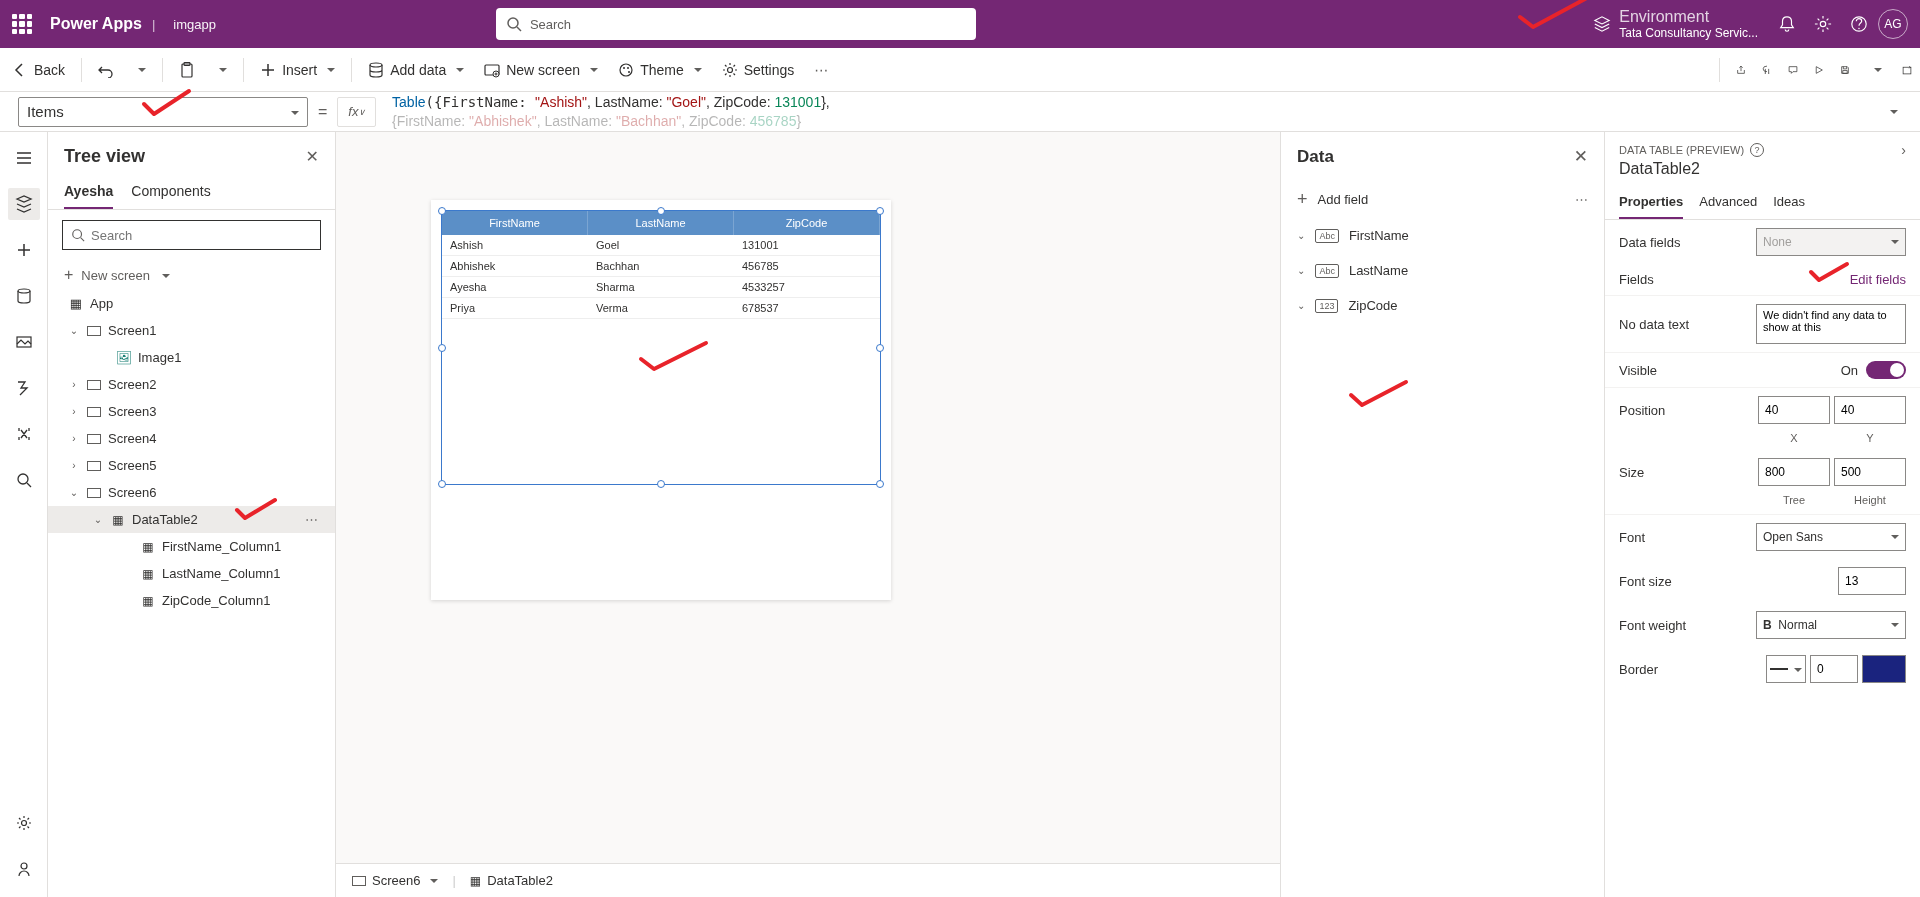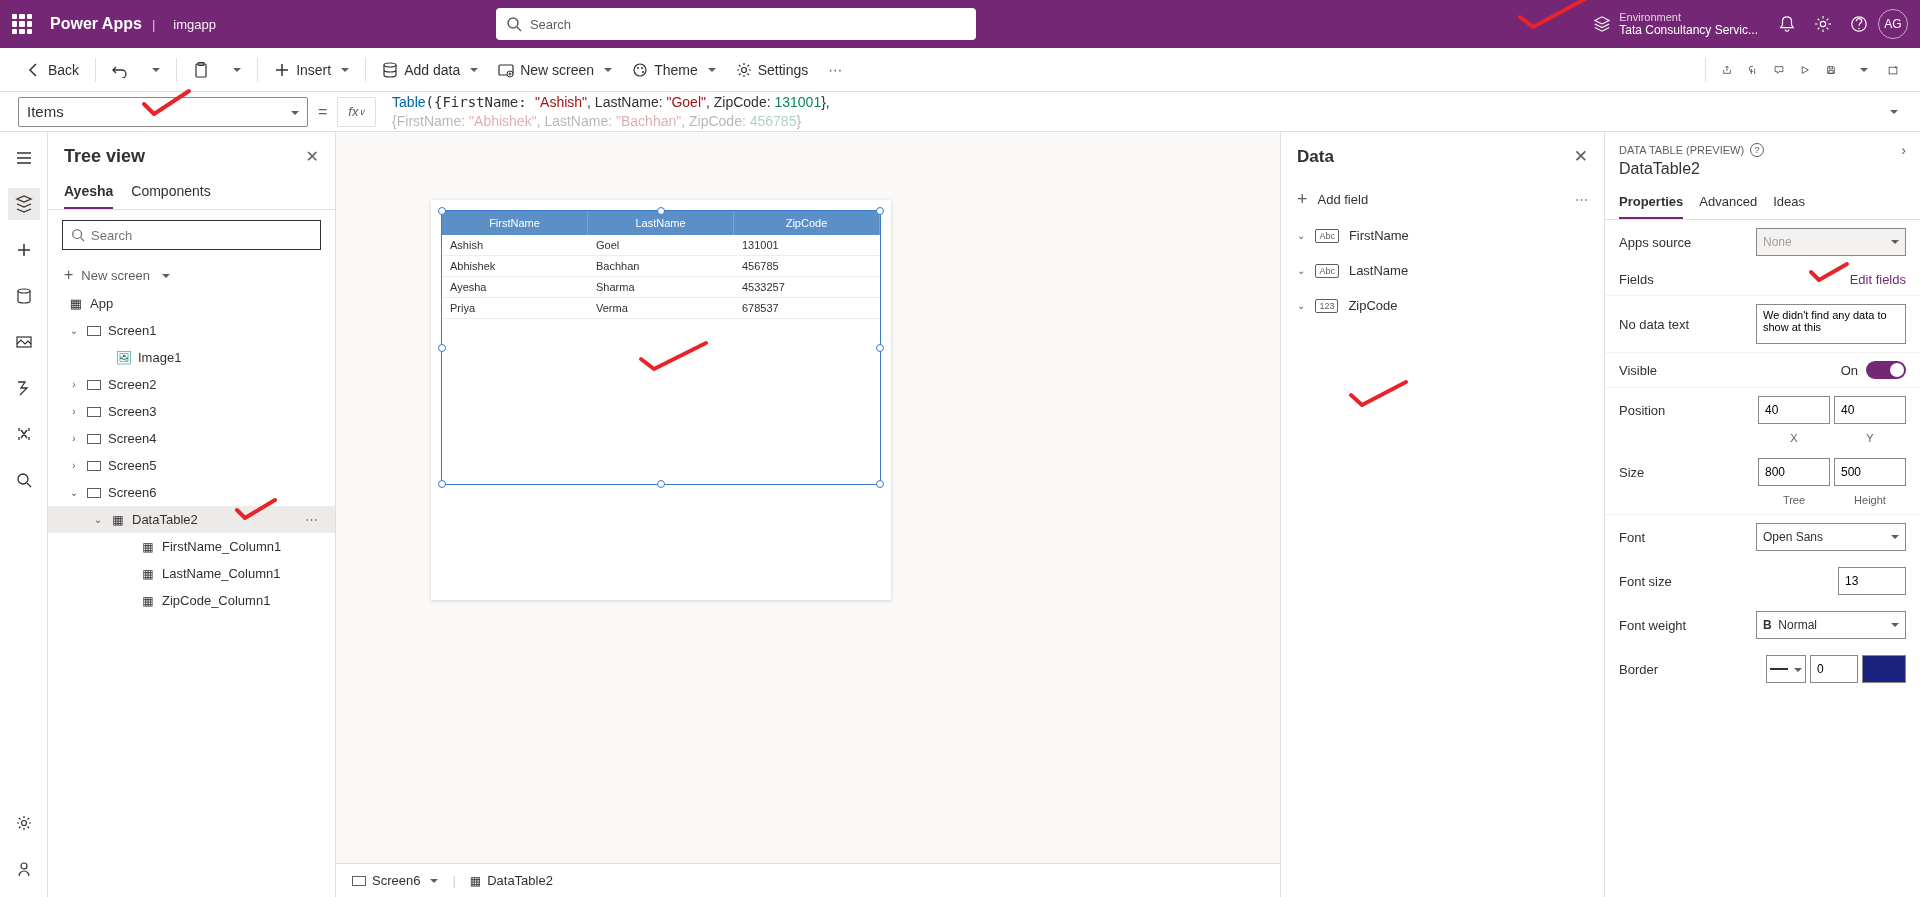--- a/index.html
+++ b/index.html
@@ -7,27 +7,27 @@
 
 
 .top-bar { background: #742774; height: 48px; display: flex; align-items: center; color: white; padding: 0 12px; }
 .waffle { width: 20px; height: 20px; display: grid; grid-template-columns: repeat(3,1fr); gap: 2px; cursor: pointer; }
 .waffle span { background: white; border-radius: 1px; }
 .app-title { font-size: 16px; font-weight: 600; margin-left: 18px; }
 .app-name { margin-left: 8px; opacity: .95; }
 .search-box { flex: 0 0 480px; margin-left: 280px; background: white; border-radius: 4px; height: 32px; display: flex; align-items: center; padding: 0 10px; color: #605e5c; }
 .search-box svg { width: 16px; height: 16px; margin-right: 8px; }
 .env-block { margin-left: auto; display: flex; align-items: center; gap: 8px; font-size: 12px; }
-.env-text small { opacity: .8; font-size: 11px; display: block; }
+.env-text small { opacity: .8; font-size: 16px; display: block; }
 .top-icons { display: flex; gap: 18px; margin-left: 20px; align-items: center; }
 .top-icons svg { width: 18px; height: 18px; }
 .avatar { width: 30px; height: 30px; border-radius: 50%; border: 1px solid rgba(255,255,255,.6); display: flex; align-items: center; justify-content: center; font-size: 12px; margin-left: 10px; }
 
 
-.cmd-bar { height: 44px; border-bottom: 1px solid #e1dfdd; display: flex; align-items: center; padding: 0 18px; gap: 4px; }
+.cmd-bar { height: 44px; border-bottom: 1px solid #e1dfdd; display: flex; align-items: center; padding: 0 4px; gap: 4px; }
 .cmd-btn { display: flex; align-items: center; gap: 6px; padding: 6px 8px; cursor: pointer; border-radius: 2px; font-size: 14px; }
 .cmd-btn svg { width: 16px; height: 16px; }
 .cmd-sep { width: 1px; height: 24px; background: #e1dfdd; margin: 0 4px; }
 .cmd-right { margin-left: auto; display: flex; gap: 8px; align-items: center; }
 .cmd-right svg, .cmd-right .icon-box { width: 18px; height: 18px; }
 .icon-box { display: flex; align-items: center; justify-content: center; cursor: pointer; padding: 4px; }
 
 
 .formula-bar { height: 40px; border-bottom: 1px solid #e1dfdd; display: flex; align-items: center; padding: 0 18px; gap: 10px; }
 .prop-select { width: 290px; height: 30px; border: 1px solid #8a8886; border-radius: 2px; padding: 0 8px; display: flex; align-items: center; justify-content: space-between; font-size: 15px; position: relative; }
@@ -552,21 +552,21 @@
         </span>
       <span style="font-size:14px;color:#605e5c">›</span>
     </div>
     <div class="props-name">DataTable2</div>
     <div class="props-tabs">
       <div class="props-tab active">Properties</div>
       <div class="props-tab">Advanced</div>
       <div class="props-tab">Ideas</div>
     </div>
     <div class="prop-row">
-      <span>Apps source</span>
+      <span>Data fields</span>
       <div class="prop-select-sm">
           <span>None</span>
           <span class="chev-down"></span>
         </div>
     </div>
     <div class="prop-row sep" style="position:relative">
       <span>Fields</span>
       <span class="edit-link">Edit fields</span>
       <div class="check" style="right:65px; top:-4px;"><svg width="48" height="24">
             <path d="M4 12 L12 20 L40 4"></path>

